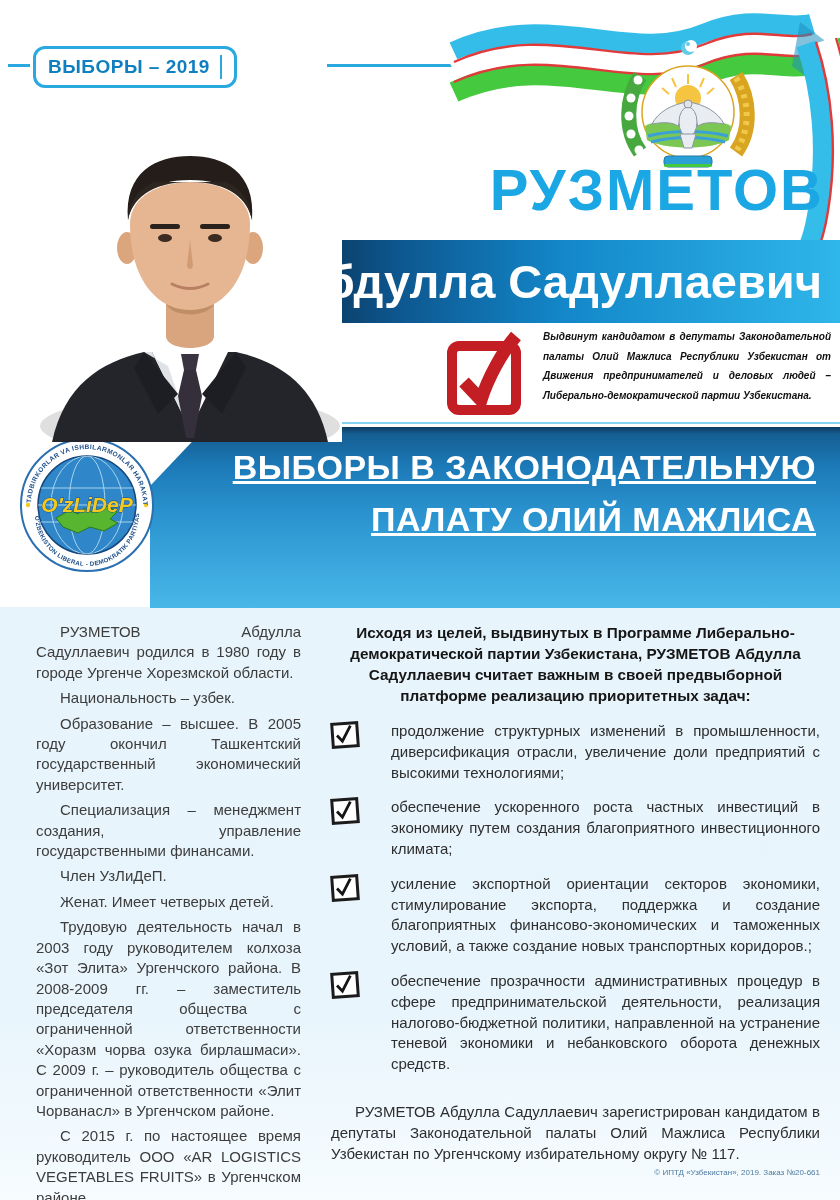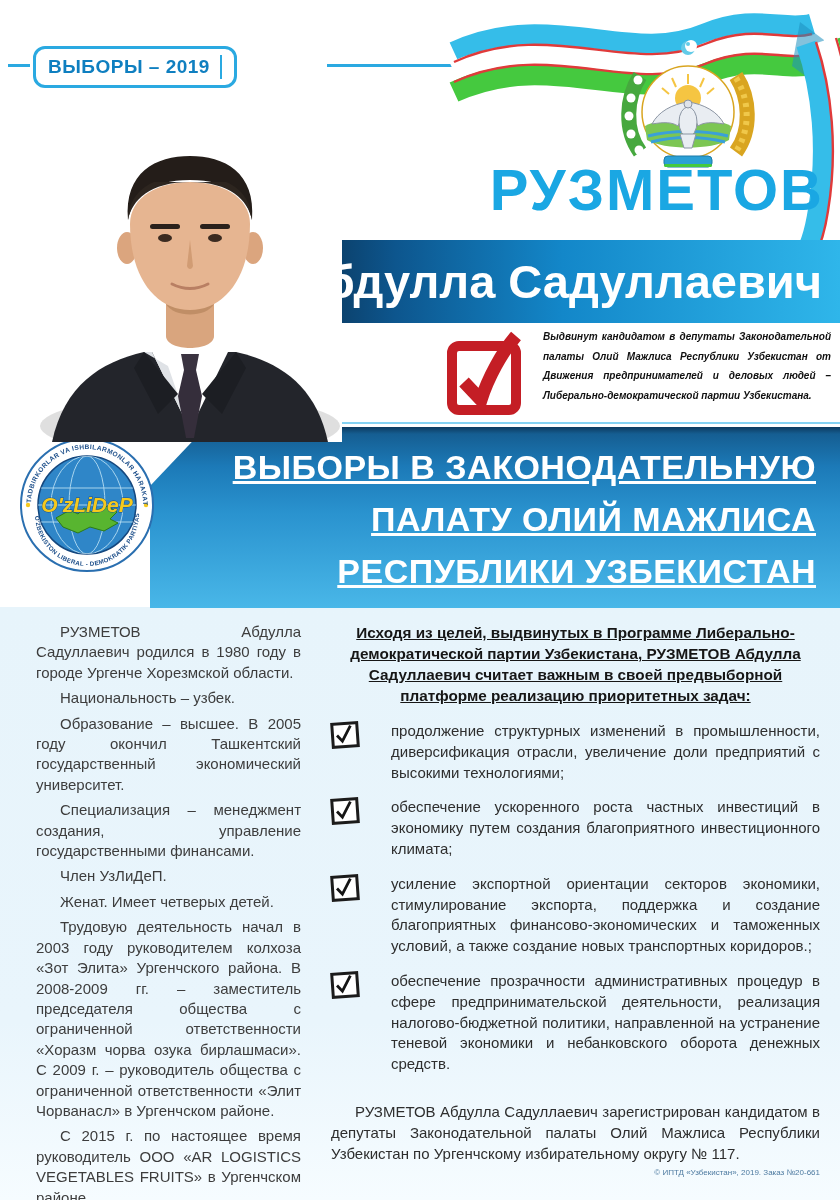--- a/index.html
+++ b/index.html
@@ -28,21 +28,21 @@
   .big-banner{left:0;right:0;top:427px;height:181px;z-index:1;
     background:linear-gradient(180deg,#0d3a5e 0px,#155e92 7px,#1c7ab8 22%,#2a93cf 48%,#49b7e8 100%);
     clip-path:polygon(206px 0, 840px 0, 840px 181px, 150px 181px, 150px 59px);}
   .big-banner .bb-text{position:absolute;right:24px;top:14px;text-align:right;color:#fff;font-weight:bold;font-size:34px;line-height:52px;letter-spacing:.5px;text-decoration:underline;}
 
   
   .content-bg{left:0;right:0;top:607px;bottom:0;background:linear-gradient(180deg,#e7f4fb 0%,#e9f5fc 70%,#f6fcff 100%);}
   .col-left{left:36px;top:622px;width:271px;font-size:15px;line-height:20.4px;color:#3d3d3d;text-align:justify;z-index:2;}
   .col-left p{margin:0 6px 5px 0;text-indent:24px;}
   .col-right{left:331px;top:622px;width:489px;font-size:15px;line-height:20.8px;color:#2e2e2e;text-align:justify;z-index:2;}
-  .intro{font-weight:bold;text-align:center;color:#161616;margin:0 0 15px 0;font-size:15.3px;line-height:21px;text-decoration:underline;}
+  .intro{font-weight:bold;text-align:center;color:#161616;margin:0 0 15px 0;font-size:15.3px;line-height:21px;}
   .bullet{display:flex;margin-bottom:14px;gap:20px;}
   .bullet .chk{flex:0 0 22px;margin-right:12px;margin-top:1px;width:20px;height:20px;background:#fff;border:3px solid #1b1b1b;transform:rotate(-4deg);position:relative;}
   .bullet .chk svg{position:absolute;left:-1px;top:-2px;}
   .bullet .bt{flex:1;}
   .registration{margin-top:27px;text-indent:24px;}
 
   .footer-imprint{right:20px;top:1168px;font-size:8px;color:#4d7aa0;z-index:2;}
 
   svg text{font-family:"Liberation Sans",sans-serif;}
 </style>
@@ -170,21 +170,20 @@
 </svg>
 
 <div class="abs nomination">Выдвинут кандидатом в депутаты Законодательной палаты Олий Мажлиса Республики Узбекистан от Движения предпринимателей и деловых людей – Либерально-демократической партии Узбекистана.</div>
 
 <div class="abs sep-line"></div>
 
 <div class="abs big-banner">
   <div class="bb-text">
     <div>ВЫБОРЫ В ЗАКОНОДАТЕЛЬНУЮ</div>
     <div>ПАЛАТУ ОЛИЙ МАЖЛИСА</div>
-    <div>РЕСПУБЛИКИ УЗБЕКИСТАН</div>
   </div>
 </div>
 
 <svg class="abs" style="left:20px;top:438px;z-index:2;" width="134" height="134" viewBox="0 0 134 134">
   <defs>
     <path id="arcTop" d="M 11,67 A 56,56 0 0 1 123,67"></path>
     <path id="arcBot" d="M 15,76 A 52,52 0 0 0 119,76"></path>
     <clipPath id="globeClip">
         <circle cx="67" cy="67" r="49"></circle>
       </clipPath>

